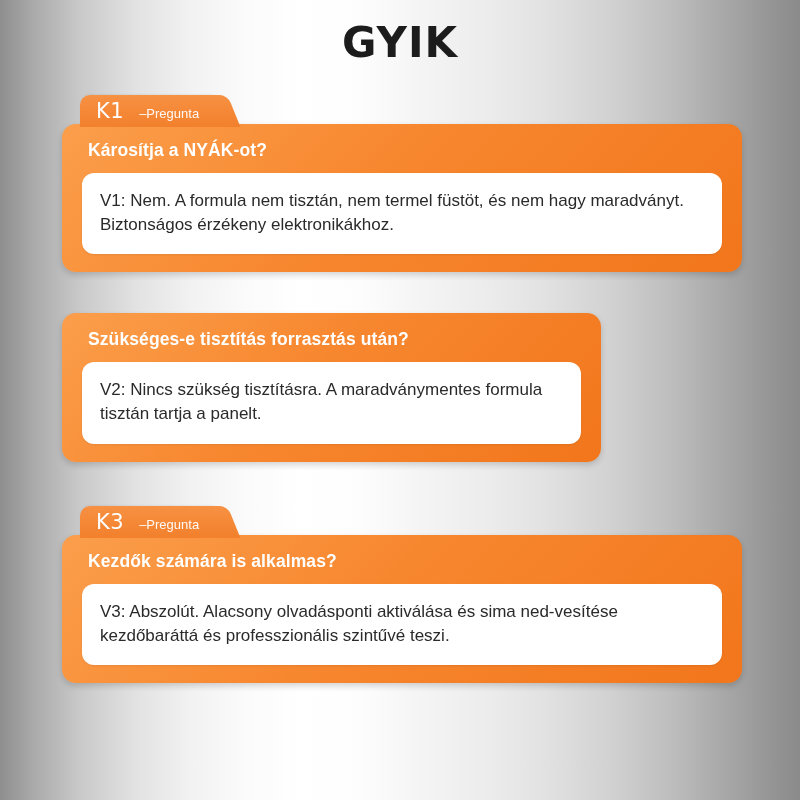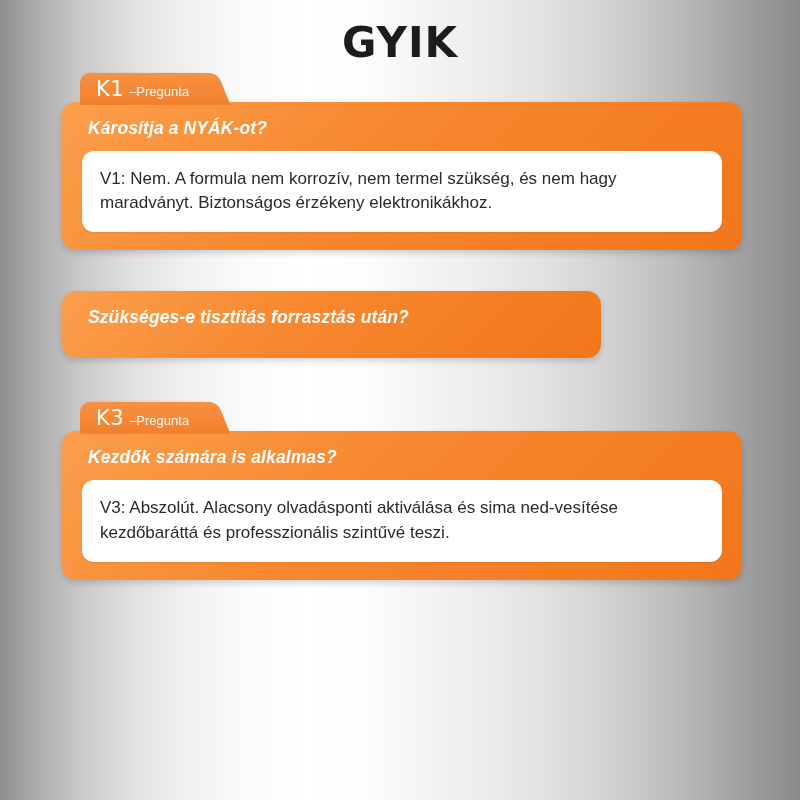--- a/index.html
+++ b/index.html
@@ -38,21 +38,21 @@
     box-sizing: border-box;
   }
 
   .title {
     text-align: center;
     font-size: 42px;
     font-weight: bold;
     letter-spacing: 1px;
     color: #1c1c1c;
     padding-top: 18px;
-    margin: 0 0 6px 0;
+    margin: 0 0 28px 0;
     font-family: "DejaVu Sans", sans-serif;
   }
 
   .faq-list {
     padding: 0 62px;
     box-sizing: border-box;
   }
 
   .faq-card {
     position: relative;
@@ -86,42 +86,41 @@
   }
   .tab-num {
     font-size: 21px;
     font-weight: normal;
     letter-spacing: 0.5px;
     font-family: "DejaVu Sans", sans-serif;
   }
   .tab-word {
     font-size: 13px;
     font-weight: normal;
-    margin-left: 5px;
+    margin-left: 15px;
     opacity: 0.95;
   }
 
   .card-body {
     position: relative;
     background: linear-gradient(135deg, #fb9e4b 0%, #f7872f 45%, #f2761b 100%);
     border-radius: 14px;
     padding: 14px 20px 18px 20px;
     box-sizing: border-box;
     box-shadow: 0 3px 6px rgba(0,0,0,0.17);
     margin-top: -3px;
     z-index: 2;
   }
 
   .question {
     color: #ffffff;
     font-size: 17.5px;
     font-weight: bold;
     padding: 2px 6px 12px 6px;
     letter-spacing: 0.1px;
-    font-style: italic;
   }
 
   .answer {
     background: #ffffff;
     border-radius: 12px;
     padding: 16px 18px 17px 18px;
     color: #2a2a2a;
     font-size: 17px;
     line-height: 1.42;
     box-shadow: 0 1px 2px rgba(0,0,0,0.08);
@@ -140,27 +139,28 @@
   <h1 class="title">GYIK</h1>
 
   <div class="faq-list">
 
     <div class="faq-card">
       <div class="tab">
         <span class="tab-num">K1</span><span class="tab-word">–Pregunta</span>
       </div>
       <div class="card-body w1">
         <div class="question">Károsítja a NYÁK-ot?</div>
-        <div class="answer">V1: Nem. A formula nem korrozív, nem termel szükség, és nem hagy maradványt. Biztonságos érzékeny elektronikákhoz.</div>
+        <div class="answer">V1: Nem. A formula nem tisztán, nem termel füstöt, és nem hagy maradványt. Biztonságos érzékeny elektronikákhoz.</div>
       </div>
     </div>
 
     <div class="faq-card">
       <div class="card-body w2">
         <div class="question">Szükséges-e tisztítás forrasztás után?</div>
+        <div class="answer">V2: Nincs szükség tisztításra. A maradványmentes formula tisztán tartja a panelt.</div>
       </div>
     </div>
 
     <div class="faq-card">
       <div class="tab">
         <span class="tab-num">K3</span><span class="tab-word">–Pregunta</span>
       </div>
       <div class="card-body w3">
         <div class="question">Kezdők számára is alkalmas?</div>
         <div class="answer">V3: Abszolút. Alacsony olvadásponti aktiválása és sima ned-vesítése kezdőbaráttá és professzionális szintűvé teszi.</div>

